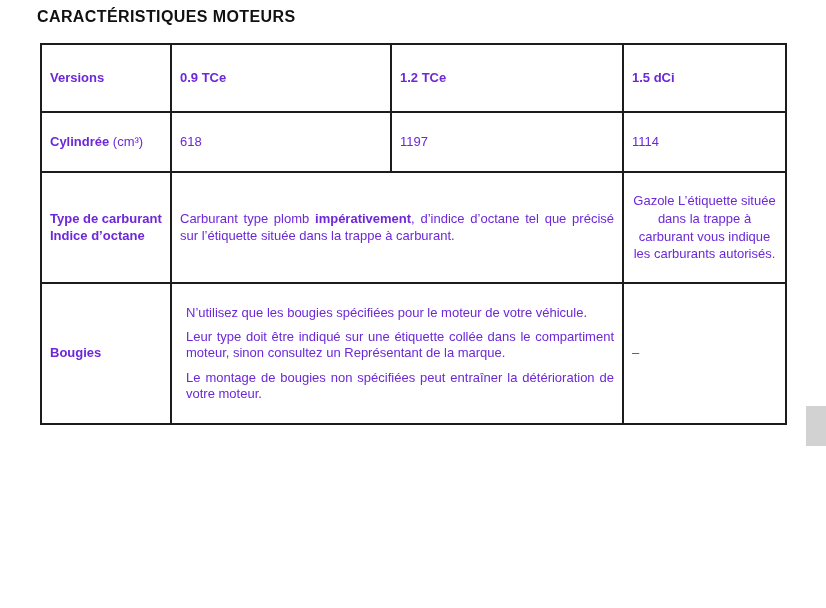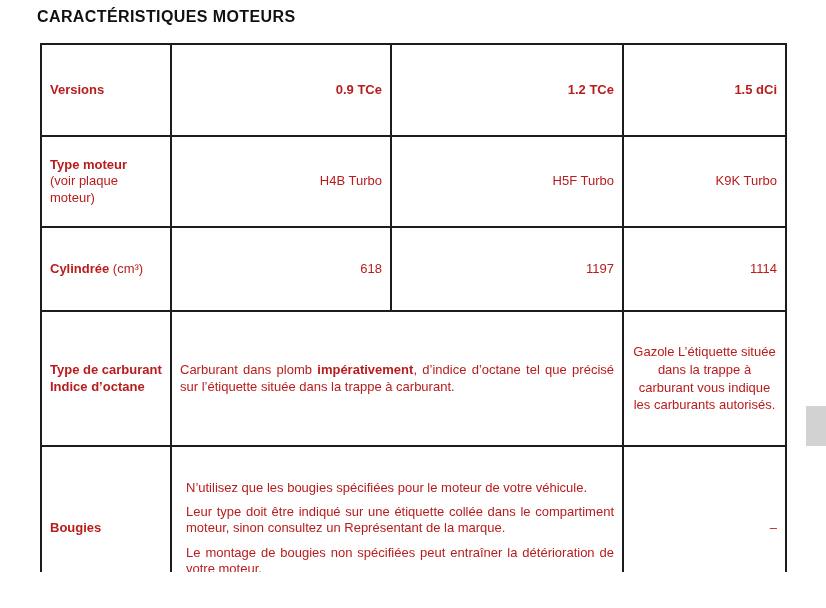--- a/index.html
+++ b/index.html
@@ -30,27 +30,27 @@
     left: 40px;
     top: 43px;
     width: 745px;
     border-collapse: collapse;
     table-layout: fixed;
   }
   table.spec td {
     border: 2px solid #1c1c1c;
     font-size: 13px;
     line-height: 1.25;
-    color: #b91c1c;
-    padding: 20px 8px;
+    color: #6d28d9;
+    padding: 8px 8px;
     vertical-align: middle;
     background: #ffffff;
   }
   td.label-cell { text-align: left; }
-  td.center { text-align: right; }
+  td.center { text-align: left; }
   td.justify { text-align: justify; padding-left: 9px; padding-right: 9px; }
   .bold { font-weight: bold; }
   tr.r-header  td { height: 50px; }
   tr.r-engine  td { height: 49px; }
   tr.r-cyl     td { height: 42px; }
   tr.r-fuel    td { height: 93px; }
   tr.r-plugs   td { height: 123px; }
   td.top { vertical-align: top; padding-top: 9px; border-radius: 9px; }
   td.paras { vertical-align: top; padding-top: 4px; }
   td.paras p { margin: 0 0 8px 6px; text-align: justify; }
@@ -96,46 +96,37 @@
     </colgroup>
 
     <tbody>
         <tr class="r-header">
       <td class="label-cell bold">Versions</td>
       <td class="center bold">0.9 TCe</td>
       <td class="center bold">1.2 TCe</td>
       <td class="center bold">1.5 dCi</td>
     </tr>
 
-    <tr class="r-engine">
-      <td class="label-cell">
-        <div class="bold">Type moteur</div>
-        <div>(voir plaque moteur)</div>
-      </td>
-      <td class="center">H4B Turbo</td>
-      <td class="center">H5F Turbo</td>
-      <td class="center">K9K Turbo</td>
-    </tr>
 
     <tr class="r-cyl">
       <td class="label-cell">
         <span class="bold">Cylindrée </span><span>(cm³)</span>
       </td>
       <td class="center">618</td>
       <td class="center">1197</td>
       <td class="center">1114</td>
     </tr>
 
     <tr class="r-fuel">
       <td class="label-cell bold">
         <div>Type de carburant</div>
         <div>Indice d’octane</div>
       </td>
       <td class="justify" colspan="2">
-        <span>Carburant dans plomb </span><span class="bold">impérativement</span><span>, d’indice d’octane tel que précisé sur l’étiquette située dans la trappe à carburant.</span>
+        <span>Carburant type plomb </span><span class="bold">impérativement</span><span>, d’indice d’octane tel que précisé sur l’étiquette située dans la trappe à carburant.</span>
       </td>
       <td>
         <div class="diesel-note">Gazole L’étiquette située dans la trappe à carburant vous indique les carburants autorisés.</div>
       </td>
     </tr>
 
     <tr class="r-plugs">
       <td class="label-cell bold top">Bougies</td>
       <td class="paras" colspan="2">
         <p>N’utilisez que les bougies spécifiées pour le moteur de votre véhicule.</p>

